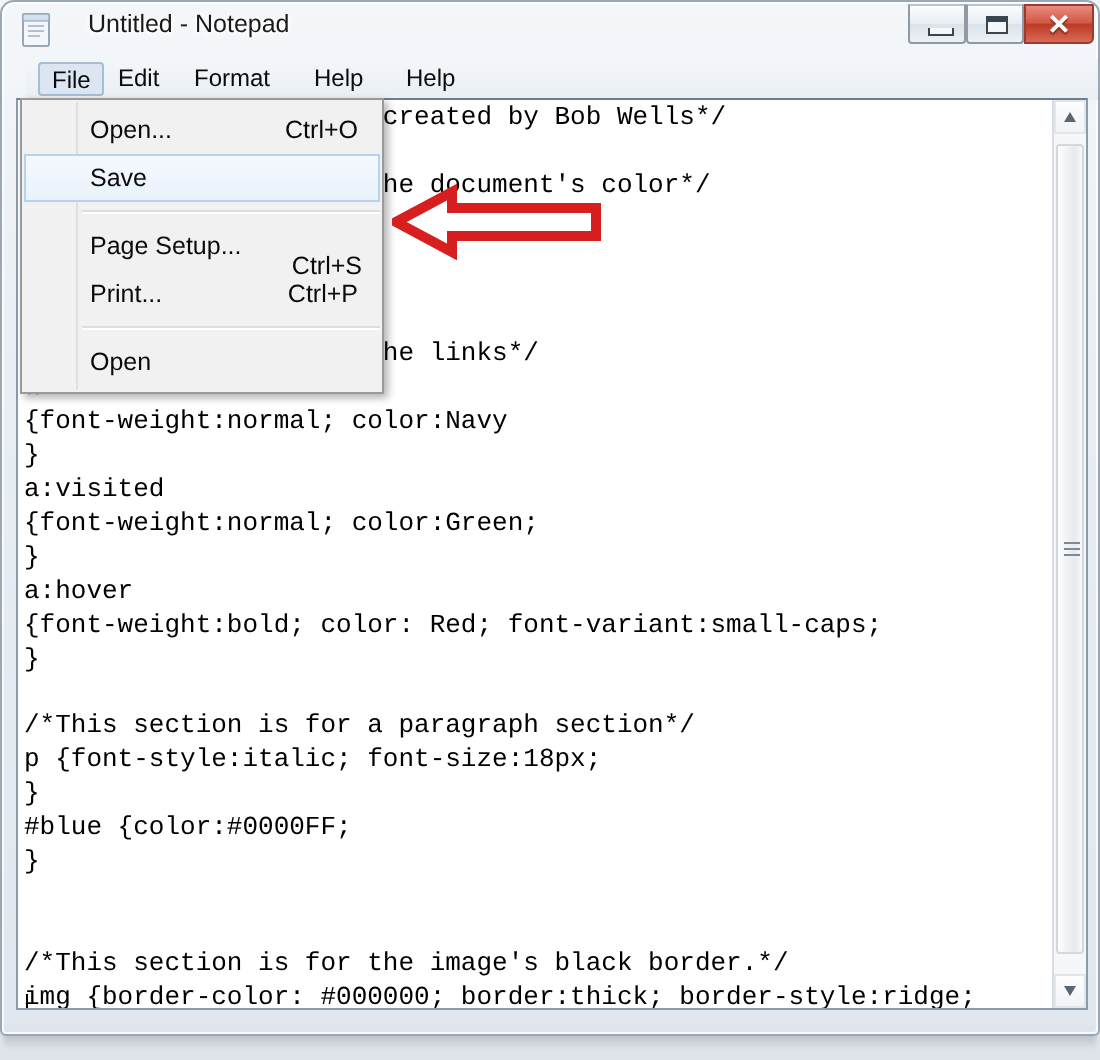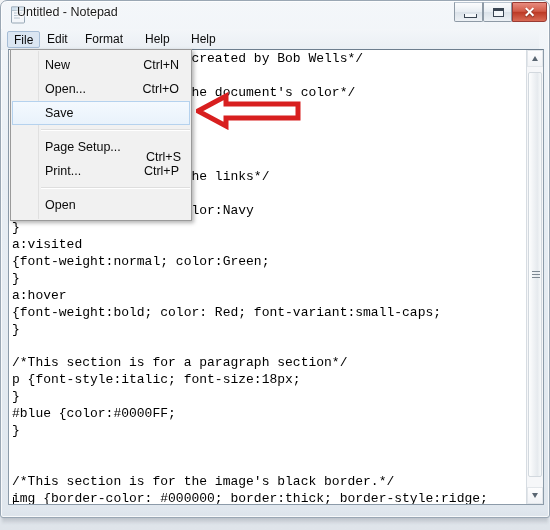--- a/index.html
+++ b/index.html
@@ -54,21 +54,21 @@
     width: 550px;
     height: 28px;
   }
   #title-icon {
     position: absolute;
     left: 9px; top: 5px;
     width: 17px; height: 18px;
   }
   #title-text {
     position: absolute;
-    left: 16px; top: 4px;
+    left: 43px; top: 4px;
     font-size: 12.5px;
     color: #1a1a1a;
     white-space: nowrap;
     text-shadow: 0 0 3px #ffffff, 0 0 5px #ffffff, 0 1px 2px #ffffff;
   }
 
   .winbtn {
     position: absolute;
     top: 1px;
     height: 20px;
@@ -114,21 +114,21 @@
     font-size: 14px;
     font-weight: bold;
     color: #ffffff;
     text-shadow: 0 1px 1px rgba(90,20,10,0.75);
     font-family: "Liberation Sans", sans-serif;
   }
 
   
   #menubar {
     position: absolute;
-    left: 0; top: 28px;
+    left: 12px; top: 28px;
     width: 538px; height: 21px;
     background: linear-gradient(180deg,#f3f6f9 0%, #eaeff4 100%);
   }
   .menu-top {
     position: absolute;
     top: 2px;
     height: 17px;
     line-height: 17px;
     padding: 0 6px;
     font-size: 12px;
@@ -377,24 +377,20 @@
       </div>
       <div class="sb-btn" id="sb-down">
         <span class="sb-tri down"></span>
       </div>
     </div>
   </div>
 
   <div id="filemenu">
     <div id="filemenu-gutter"></div>
 
-    <div class="mi">
-      <span>New</span>
-      <span class="accel">Ctrl+N</span>
-    </div>
 
     <div class="mi">
       <span>Open...</span>
       <span class="accel">Ctrl+O</span>
     </div>
 
     <div class="mi selected">
       <span>Save</span>
       <span class="accel">Ctrl+S</span>
     </div>

